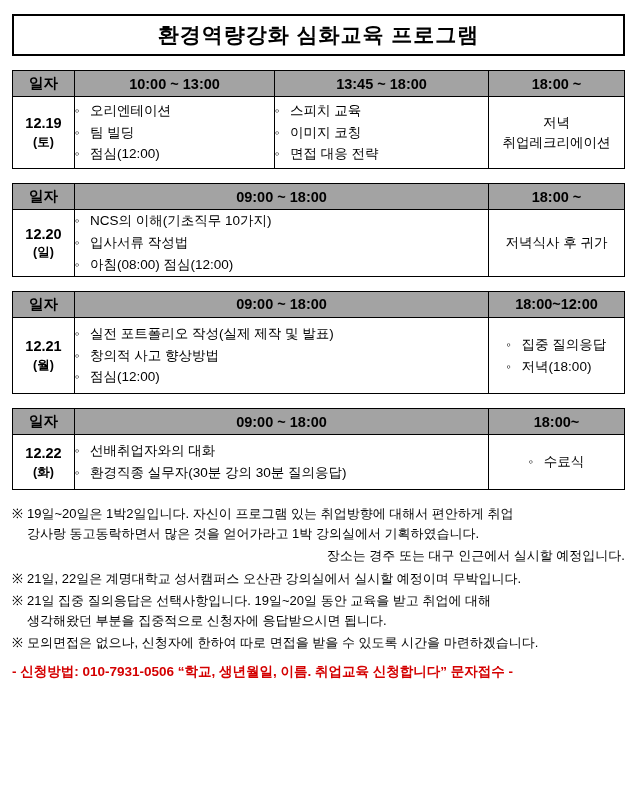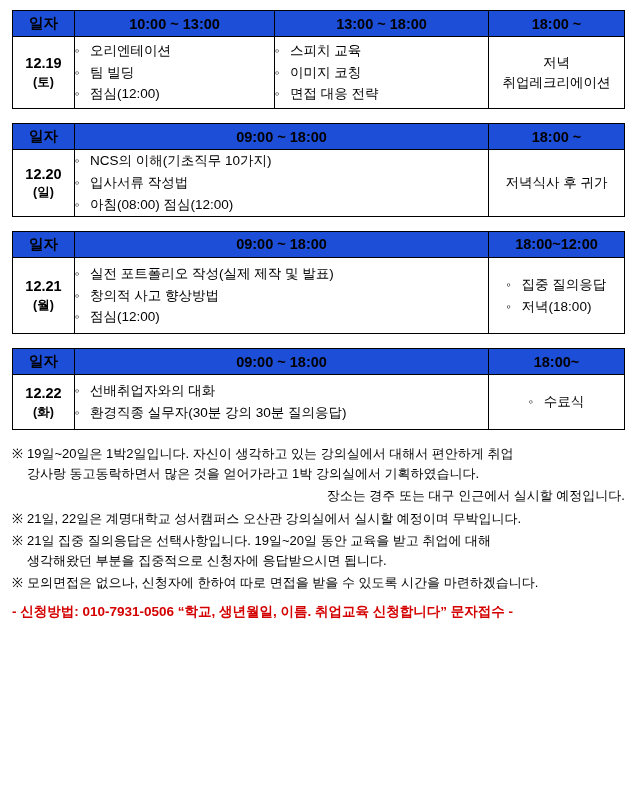--- a/index.html
+++ b/index.html
@@ -34,21 +34,21 @@
     border-collapse: collapse;
     margin-bottom: 14px;
     table-layout: fixed;
   }
   table.sched td, table.sched th {
     border: 1.5px solid #000;
     padding: 0;
     vertical-align: middle;
   }
   .hdr {
-    background: #1d4ed8;
+    background: #a3a3a3;
     text-align: center;
     font-weight: bold;
     font-size: 14.5px;
     height: 26px;
     color: #000;
   }
   .datecell {
     text-align: center;
     font-weight: bold;
     font-size: 14.5px;
@@ -120,33 +120,36 @@
     color: #d40000;
     font-weight: bold;
     font-size: 13.5px;
   }
 </style>
 </head>
 <body>
 
 <div class="page">
 
+  <div class="title-box">
+    <div class="title-text">환경역량강화 심화교육 프로그램</div>
+  </div>
 
   <table class="sched">
     <colgroup>
         <col style="width:62px">
         <col style="width:200px">
         <col style="width:214px">
         <col>
       </colgroup>
     <tbody>
         <tr>
       <th class="hdr">일자</th>
       <th class="hdr">10:00 ~ 13:00</th>
-      <th class="hdr">13:00 ~ 18:00</th>
+      <th class="hdr">13:45 ~ 18:00</th>
       <th class="hdr">18:00 ~</th>
     </tr>
     <tr>
       <td class="datecell">
         <span>12.19</span>
         <span class="dow">(토)</span>
       </td>
       <td class="body-cell">
         <ul class="items">
           <li>오리엔테이션</li>
@@ -264,21 +267,21 @@
       </td>
     </tr>
   </tbody>
     </table>
 
   <div class="notes">
 
     <div class="note">
       <span class="mark">※</span>
       <span class="txt">
-        <span class="cont">19일~20일은 1박2일입니다. 자신이 생각하고 있는 강의실에서 대해서 편안하게 취업</span>
+        <span class="cont">19일~20일은 1박2일입니다. 자신이 프로그램 있는 취업방향에 대해서 편안하게 취업</span>
         <span class="cont">강사랑 동고동락하면서 많은 것을 얻어가라고 1박 강의실에서 기획하였습니다.</span>
       </span>
     </div>
     <div class="note-sub">장소는 경주 또는 대구 인근에서 실시할 예정입니다.</div>
 
     <div class="note">
       <span class="mark">※</span>
       <span class="txt">
         <span class="cont">21일, 22일은 계명대학교 성서캠퍼스 오산관 강의실에서 실시할 예정이며 무박입니다.</span>
       </span>

